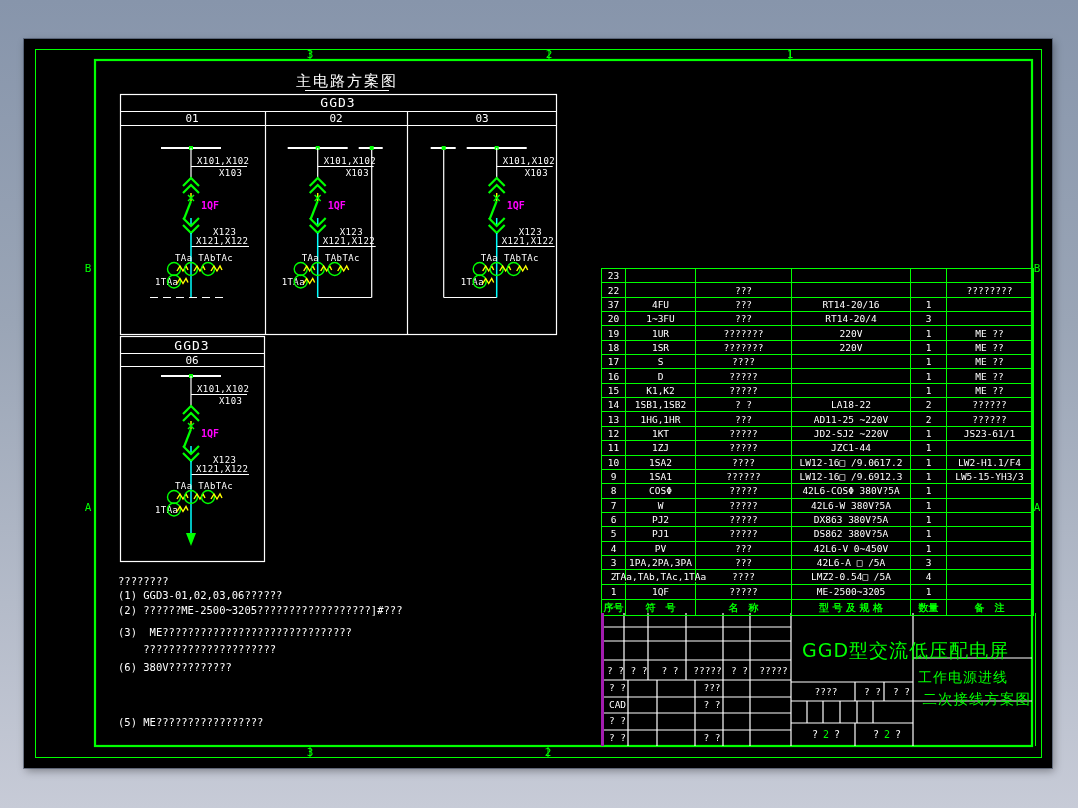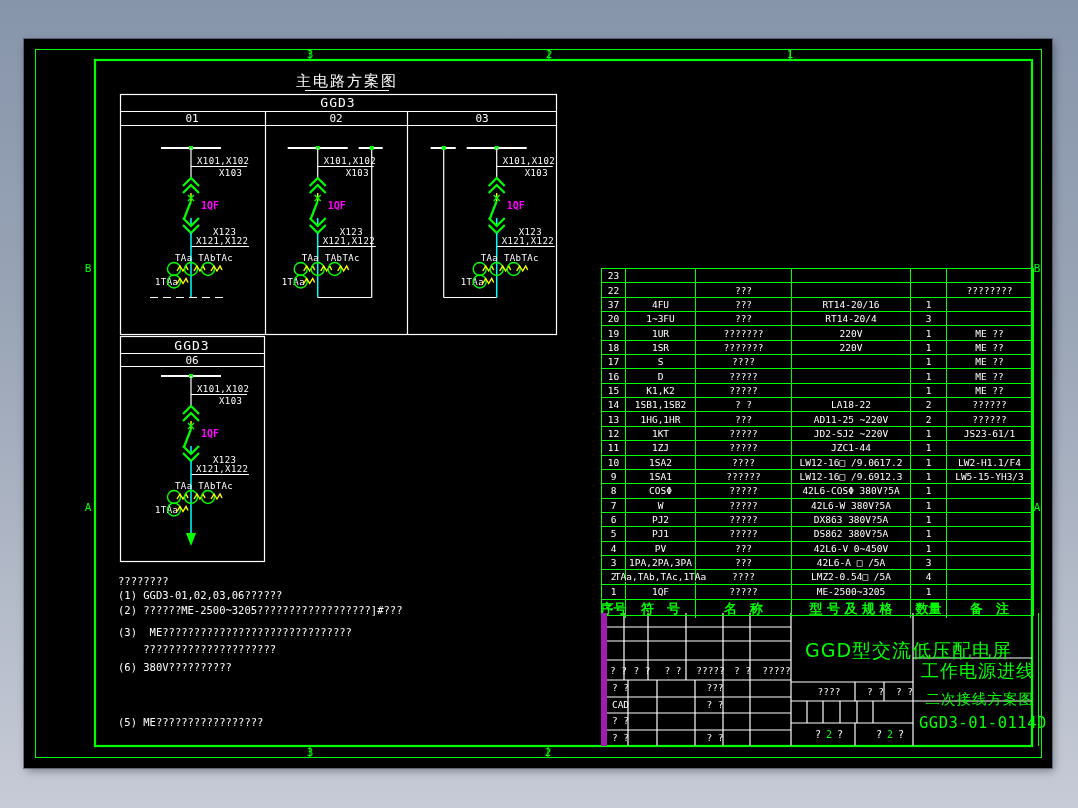--- a/index.html
+++ b/index.html
@@ -34,25 +34,25 @@
   
   .parts{position:absolute;left:601px;top:268px;width:431px;border:1px solid #00ff00;}
   .prows{height:330px;display:grid;grid-template-rows:repeat(23,1fr);text-decoration:underline;}
   .prow{display:grid;grid-template-columns:24px 70px 96px 119px 36px 85px;}
   .pcell{border-right:1px solid #00ff00;border-bottom:1px solid #00ff00;
          color:#fff;font-size:9.5px;display:flex;align-items:center;justify-content:center;
          white-space:nowrap;overflow:visible;}
   .pcell:last-child{border-right:none;}
   .prow:last-child .pcell{border-bottom:none;}
   .phead{height:15px;border-top:1px solid #00ff00;}
-  .phead .pcell{color:#00ff00;font-size:13px;border-bottom:none;font-weight:bold;}
+  .phead .pcell{color:#00ff00;font-size:10px;border-bottom:none;font-weight:bold;}
 
   
   .tblock{position:absolute;left:601px;top:613px;width:431px;height:133px;
-          border-left:6px solid #a21caf;border-right:1px solid #00ff00;}
+          border-left:3px solid #a21caf;border-right:1px solid #00ff00;}
   .tb-s{position:absolute;color:#fff;font-size:9.5px;text-align:center;white-space:nowrap;}
   .tb-g{position:absolute;color:#00ff00;white-space:nowrap;}
   .sheet{position:absolute;display:flex;align-items:center;justify-content:center;gap:5px;
          color:#fff;font-size:10px;}
   .sheet .num{color:#00ff00;}
   .cjk{font-family:"DejaVu Sans",sans-serif;}
 </style>
 </head>
 <body>
 
@@ -516,17 +516,16 @@
       <span>?</span>
         <span class="num">2</span>
         <span>?</span>
     </div>
     <div class="sheet" style="left:254px;width:58px;top:110px;height:23px">
       <span>?</span>
         <span class="num">2</span>
         <span>?</span>
     </div>
 
-    <div class="tb-g cjk" style="left:314px;width:113px;top:47px;height:21px;line-height:21px;font-size:18px;text-align:left;letter-spacing:1px">工作电源进线</div>
+    <div class="tb-g cjk" style="left:314px;width:113px;top:54px;height:21px;line-height:21px;font-size:14px;text-align:left;letter-spacing:1px">工作电源进线</div>
     <div class="tb-g cjk" style="left:314px;width:113px;top:76px;height:20px;line-height:20px;font-size:14.5px;text-align:right;letter-spacing:1px">二次接线方案图</div>
-    <div class="tb-g" style="left:312px;width:119px;top:88px;height:45px;line-height:45px;font-size:15.5px;text-align:center;letter-spacing:.5px">GGD3-01-0114D</div>
   </div>
 </div>
 
 </body></html>

